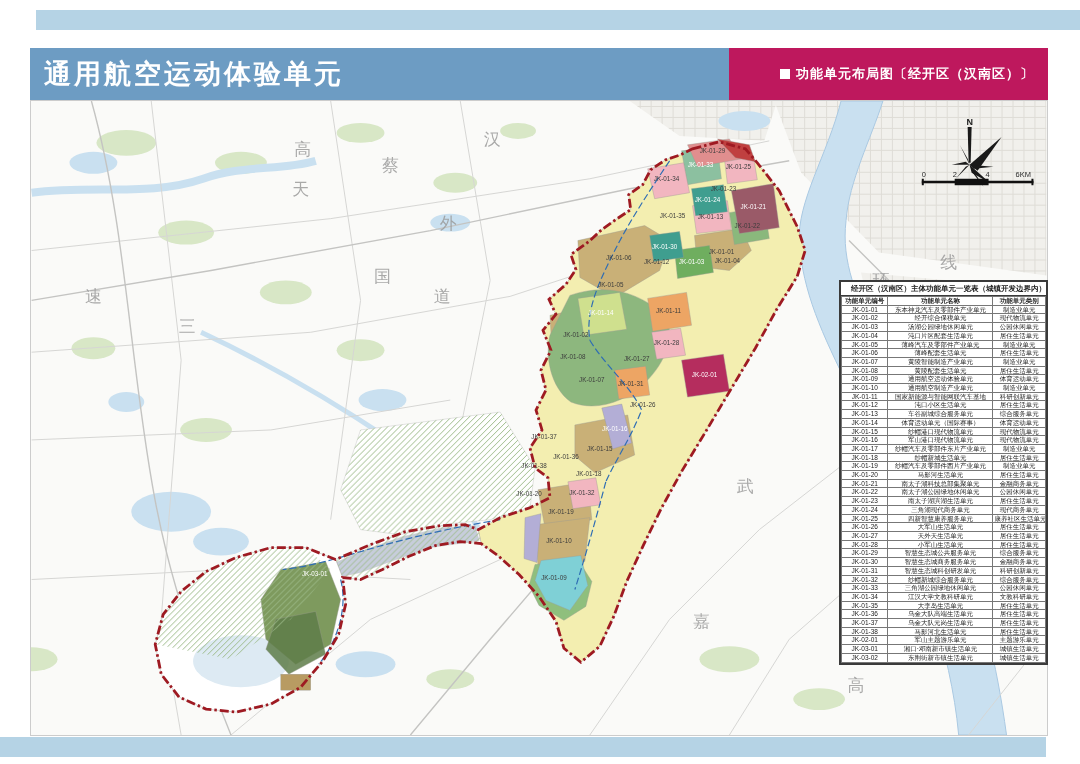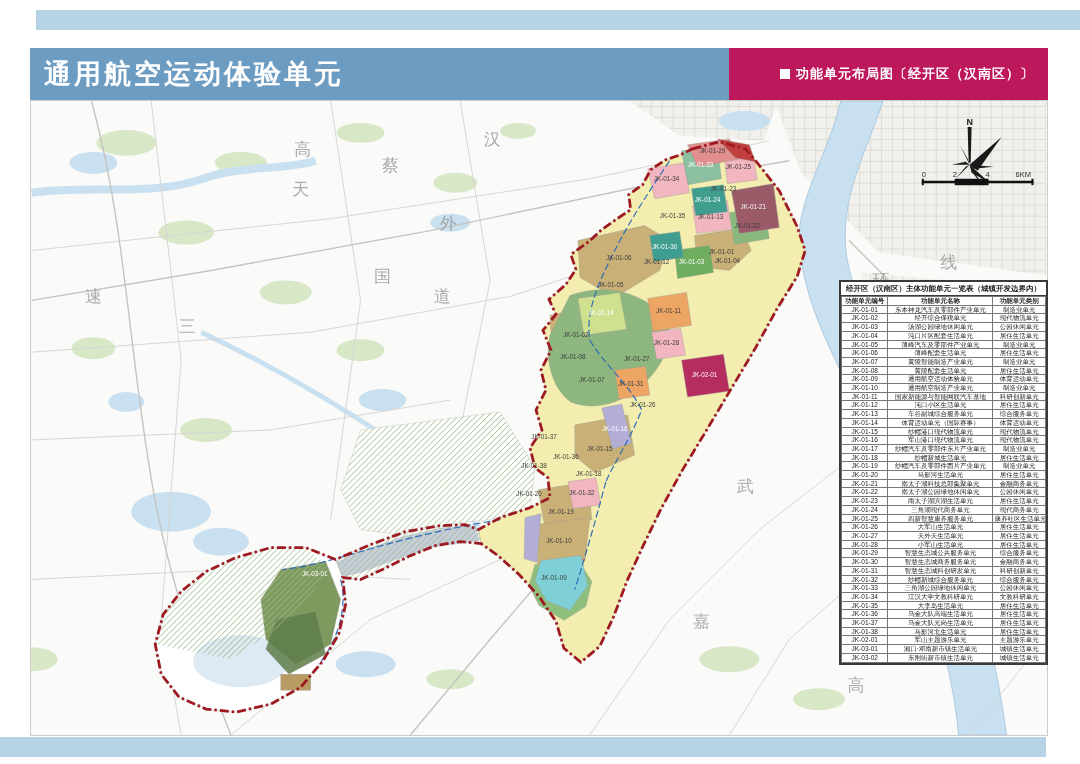--- a/index.html
+++ b/index.html
@@ -11,21 +11,21 @@
   .header-left{flex:1;background:#6d9cc3;display:flex;align-items:center;padding-left:14px;}
   .header-title{color:#ffffff;font-size:27px;font-weight:bold;letter-spacing:3px;}
   .header-right{width:305px;background:#be185d;display:flex;align-items:center;justify-content:flex-end;
                 padding-right:14px;color:#ffffff;font-size:13px;font-weight:bold;letter-spacing:1px;}
   .subtitle-marker{display:inline-block;width:10px;height:10px;background:#ffffff;margin-right:6px;flex:0 0 auto;}
   .map-area{position:absolute;left:30px;top:100px;width:1018px;height:636px;background:#fafaf8;
             border:1px solid #cccccc;box-sizing:border-box;}
   .map-area svg{position:absolute;left:0;top:0;}
   .legend-table{position:absolute;left:808px;top:179px;width:205px;background:#ffffff;
                 border:2px solid #3a3a3a;font-size:6.5px;color:#222;}
-  .legend-title{height:13px;line-height:13px;text-align:center;font-weight:bold;font-size:7.5px;
+  .legend-title{height:13px;line-height:13px;text-align:right;font-weight:bold;font-size:7.5px;
                 border-bottom:1px solid #3a3a3a;white-space:nowrap;overflow:hidden;}
   .legend-table table{width:100%;border-collapse:collapse;table-layout:fixed;}
   .legend-table th{font-weight:bold;font-size:6.5px;background:#fff;}
   .legend-table th,.legend-table td{border:0.5px solid #777;height:7.7px;line-height:7.7px;
                 padding:0 1px;text-align:center;white-space:nowrap;overflow:hidden;}
   .col-code{width:46px;} .col-name{width:104px;} .col-cat{width:52px;}
   text.zl{font-size:6.3px;fill:#3c3c3c;text-anchor:middle;font-family:"Liberation Sans","DejaVu Sans",sans-serif;}
   text.zl.light{fill:#ffffff;}
   text.bl{font-size:17px;fill:#9b9b9b;opacity:.85;text-anchor:middle;
           font-family:"Liberation Sans","DejaVu Sans",sans-serif;}

